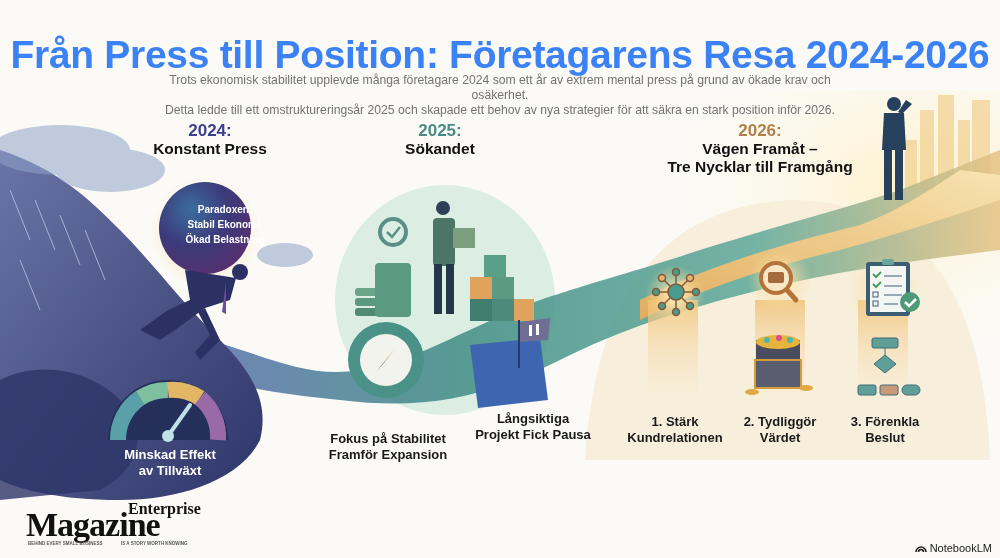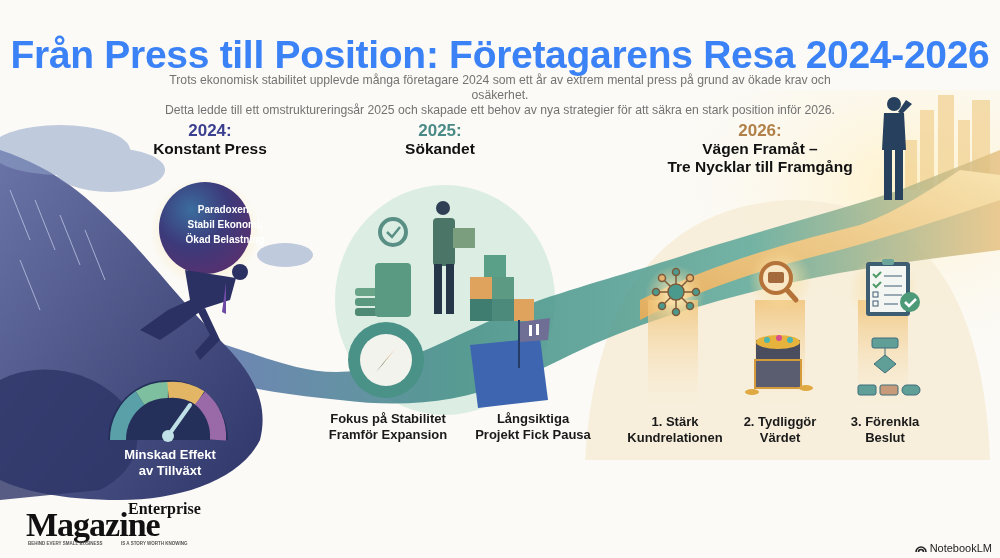--- a/index.html
+++ b/index.html
@@ -277,21 +277,21 @@
 </div>
 <div class="abs caption light" style="left:110px; width:120px; top:447px;">
   <div>Minskad Effekt</div>
   <div>av Tillväxt</div>
 </div>
 
 <div class="abs phase-head" style="left:370px; width:140px; top:122px;">
   <span class="phase-year" style="color:#4a8a86;">2025:</span>
   <div>Sökandet</div>
 </div>
-<div class="abs caption" style="left:318px; width:140px; top:411px;">
+<div class="abs caption" style="left:318px; width:140px; top:431px;">
   <div>Fokus på Stabilitet</div>
   <div>Framför Expansion</div>
 </div>
 <div class="abs caption" style="left:468px; width:130px; top:411px;">
   <div>Långsiktiga</div>
   <div>Projekt Fick Pausa</div>
 </div>
 
 <div class="abs phase-head" style="left:650px; width:220px; top:122px;">
   <span class="phase-year" style="color:#b08048;">2026:</span>

